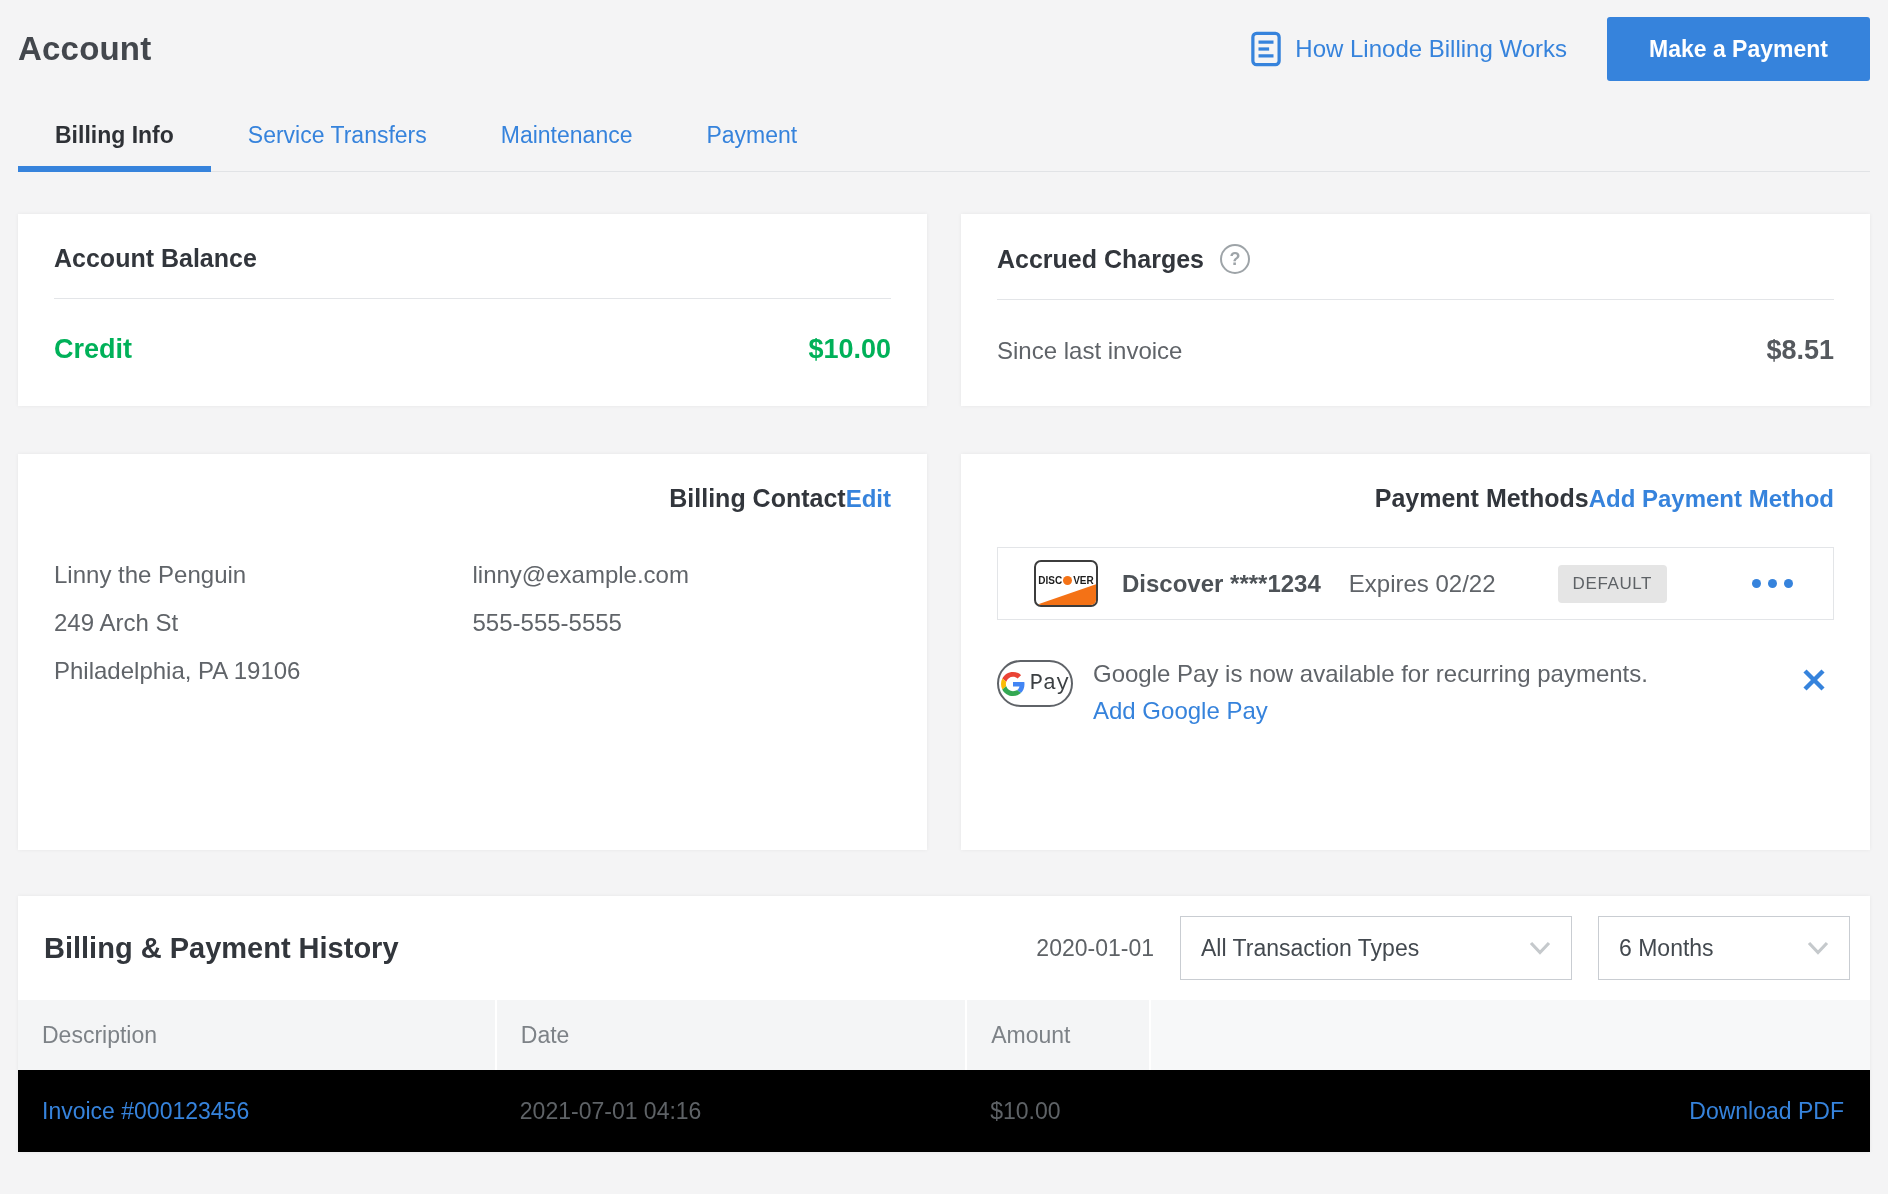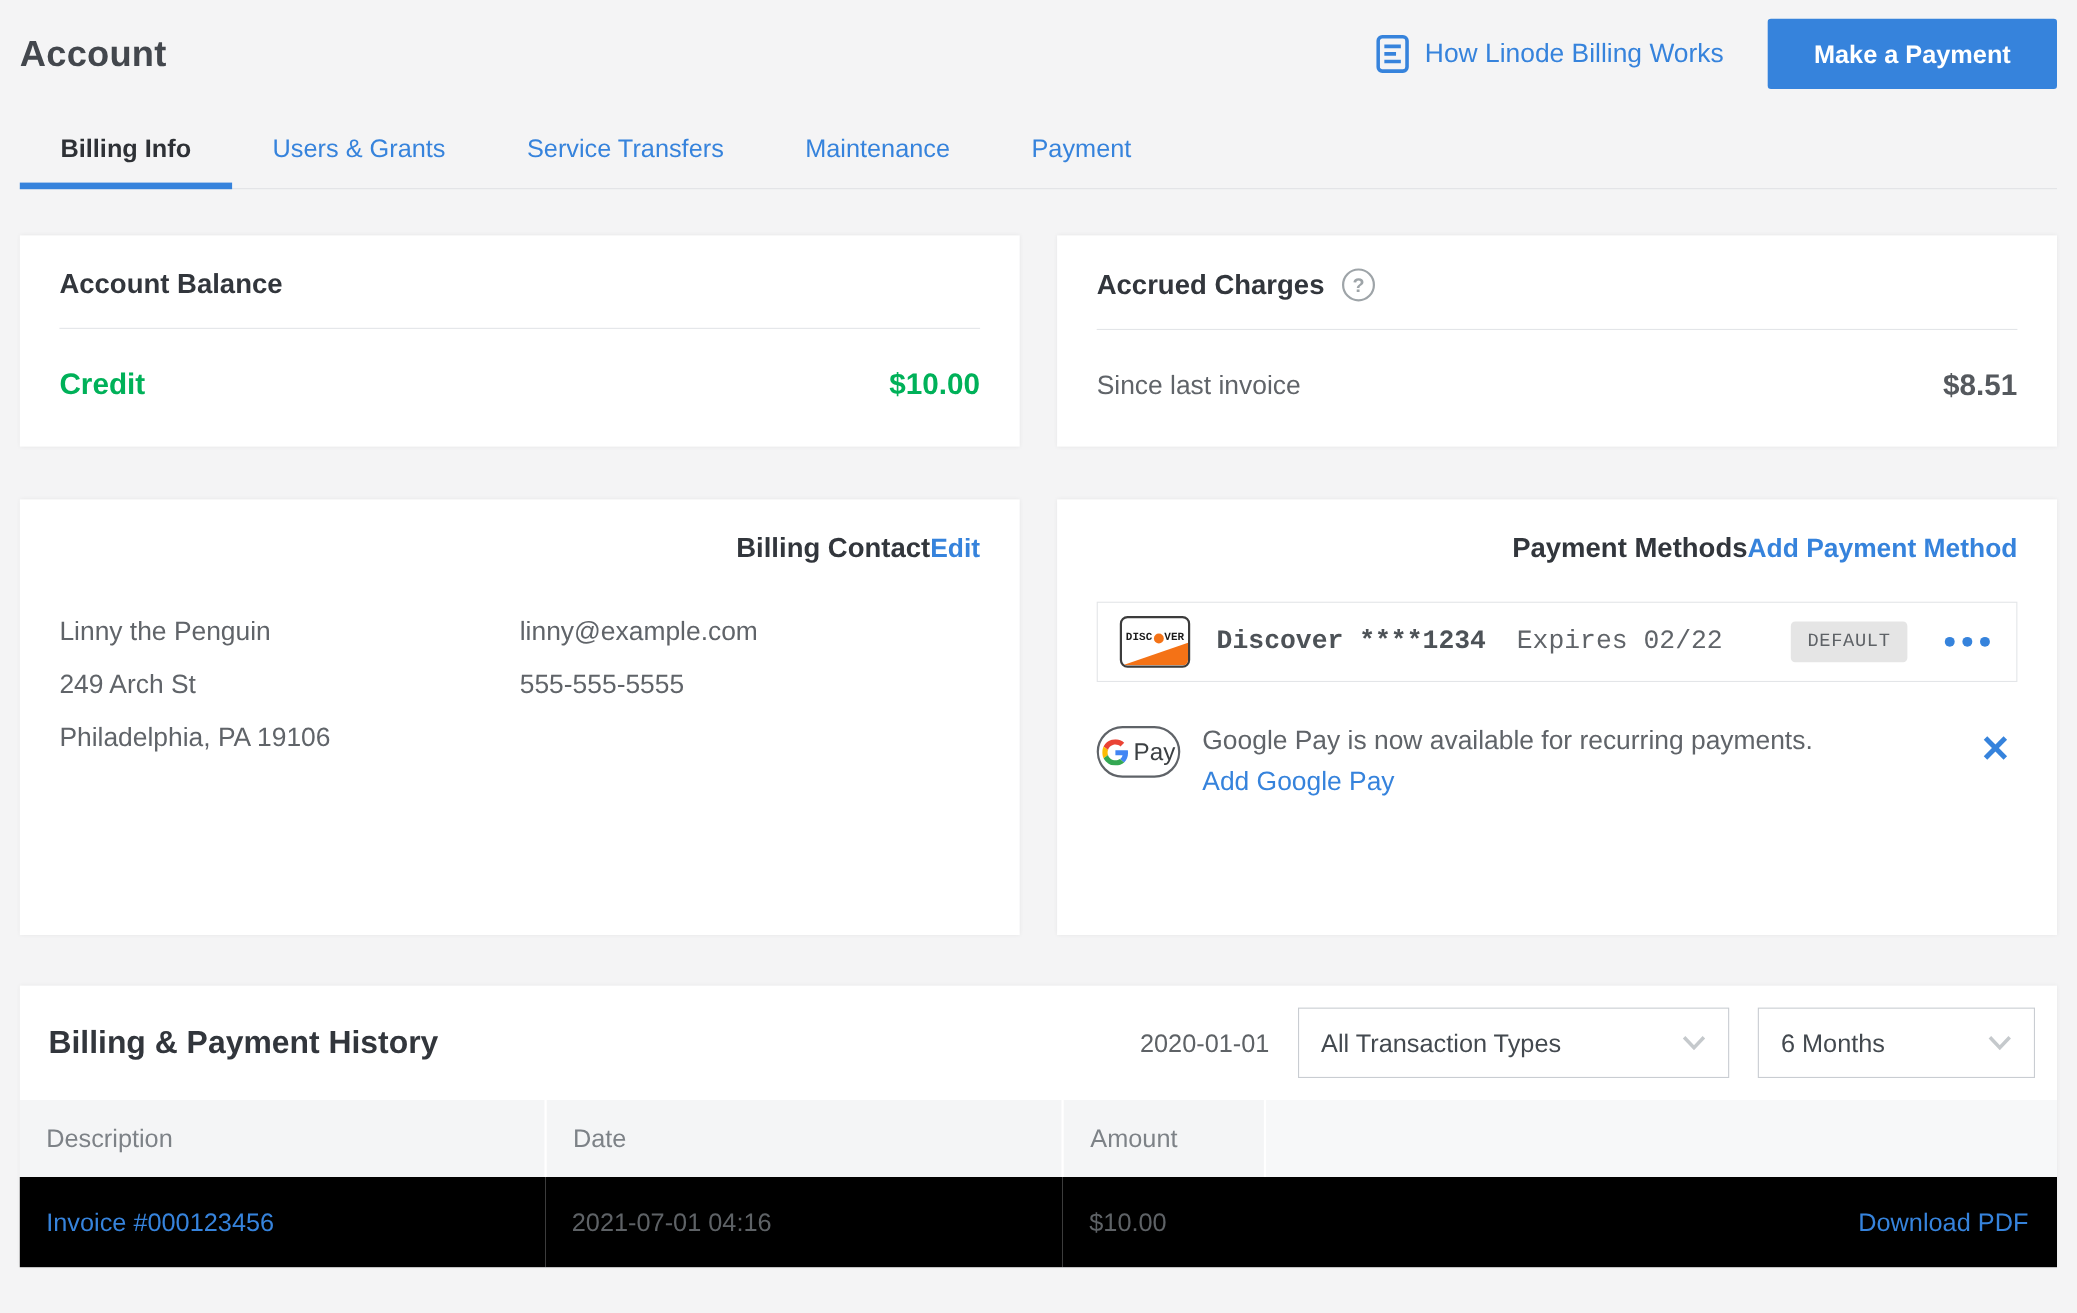--- a/index.html
+++ b/index.html
@@ -46,39 +46,39 @@
 
   .card-head { display:flex; justify-content:flex-end; align-items:center; }
   .link { color:#3683dc; cursor:pointer; }
   .bold-link { font-weight:700; }
   .edit-link, .add-pm-link { font-size:24px; }
 
   .contact-cols { display:flex; margin-top:48px; font-size:24px; color:#606469; }
   .contact-col { width:50%; display:flex; flex-direction:column; gap:20px; }
 
   
-  .pm-row { margin-top:34px; border:1px solid #e3e5e8; display:flex; align-items:center; padding:12px 20px;font-family:Liberation Mono, monospace; }
+  .pm-row { margin-top:34px; border:1px solid #e3e5e8; display:flex; align-items:center; padding:12px 36px; }
   .discover-card { width:64px; height:47px; border:2px solid #3c3c3c; border-radius:7px; background:#fff;
                    position:relative; overflow:hidden; display:flex; align-items:center; justify-content:center; flex:none; }
   .discover-swoosh { position:absolute; left:0; right:0; bottom:0; top:0; background:#f47216;
                      clip-path:polygon(0 100%, 100% 52%, 100% 100%); }
   .discover-text { position:relative; display:flex; align-items:center; font-size:10px; font-weight:700;
                    color:#1d1d1d; margin-top:-7px; letter-spacing:0; }
   .discover-dot { width:9px; height:9px; background:#f47216; border-radius:50%; display:inline-block; margin:0 1px; }
   .pm-label { margin-left:24px; font-size:24px; font-weight:700; color:#4d5257; }
   .pm-expiry { margin-left:28px; font-size:24px; color:#606469; }
   .pm-badge { margin-left:62px; background:#e5e5e5; color:#5e6266; font-size:17px; letter-spacing:0.6px;
               padding:9px 15px; border-radius:4px; }
   .pm-menu { margin-left:auto; display:flex; gap:7px; cursor:pointer; padding:10px 4px; }
   .pm-menu .dot { width:9px; height:9px; border-radius:50%; background:#3683dc; }
 
   
   .gpay-row { margin-top:40px; display:flex; align-items:flex-start; }
   .gpay-badge { width:76px; height:47px; border:2px solid #5f6368; border-radius:25px; background:#fff;
-                display:flex; align-items:center; justify-content:center; gap:5px; flex:none; }
+                display:flex; align-items:center; justify-content:center; gap:5px; flex:none;font-family:Liberation Mono, monospace; }
   .gpay-pay { font-size:22px; color:#3c4043; }
   .gpay-texts { margin-left:20px; }
   .gpay-message { font-size:24px; color:#606469; }
   .gpay-action { display:inline-block; margin-top:9px; font-size:24px; }
   .gpay-close { margin-left:auto; cursor:pointer; padding:6px; line-height:0; }
 
   
   .history { margin-top:46px; background:#fff; box-shadow:0 0 4px rgba(0,0,0,0.06); }
   .history-head { display:flex; align-items:center; justify-content:space-between; padding:20px 20px 20px 26px; }
   .history-title { margin:0; font-size:29px; font-weight:700; color:#32363c; }
@@ -115,21 +115,20 @@
           </svg>
         </span>
         <span>How Linode Billing Works</span>
       </a>
       <button class="primary-btn">Make a Payment</button>
     </div>
   </div>
 
   <div class="tabs">
     <div class="tab active">Billing Info</div>
-    <div class="tab">Users &amp; Grants</div>
     <div class="tab">Service Transfers</div>
     <div class="tab">Maintenance</div>
     <div class="tab">Payment</div>
   </div>
 
   <div class="grid row1">
     <div class="card">
       <h2>Account Balance</h2>
       <hr class="card-divider">
       <div class="balance-row">

